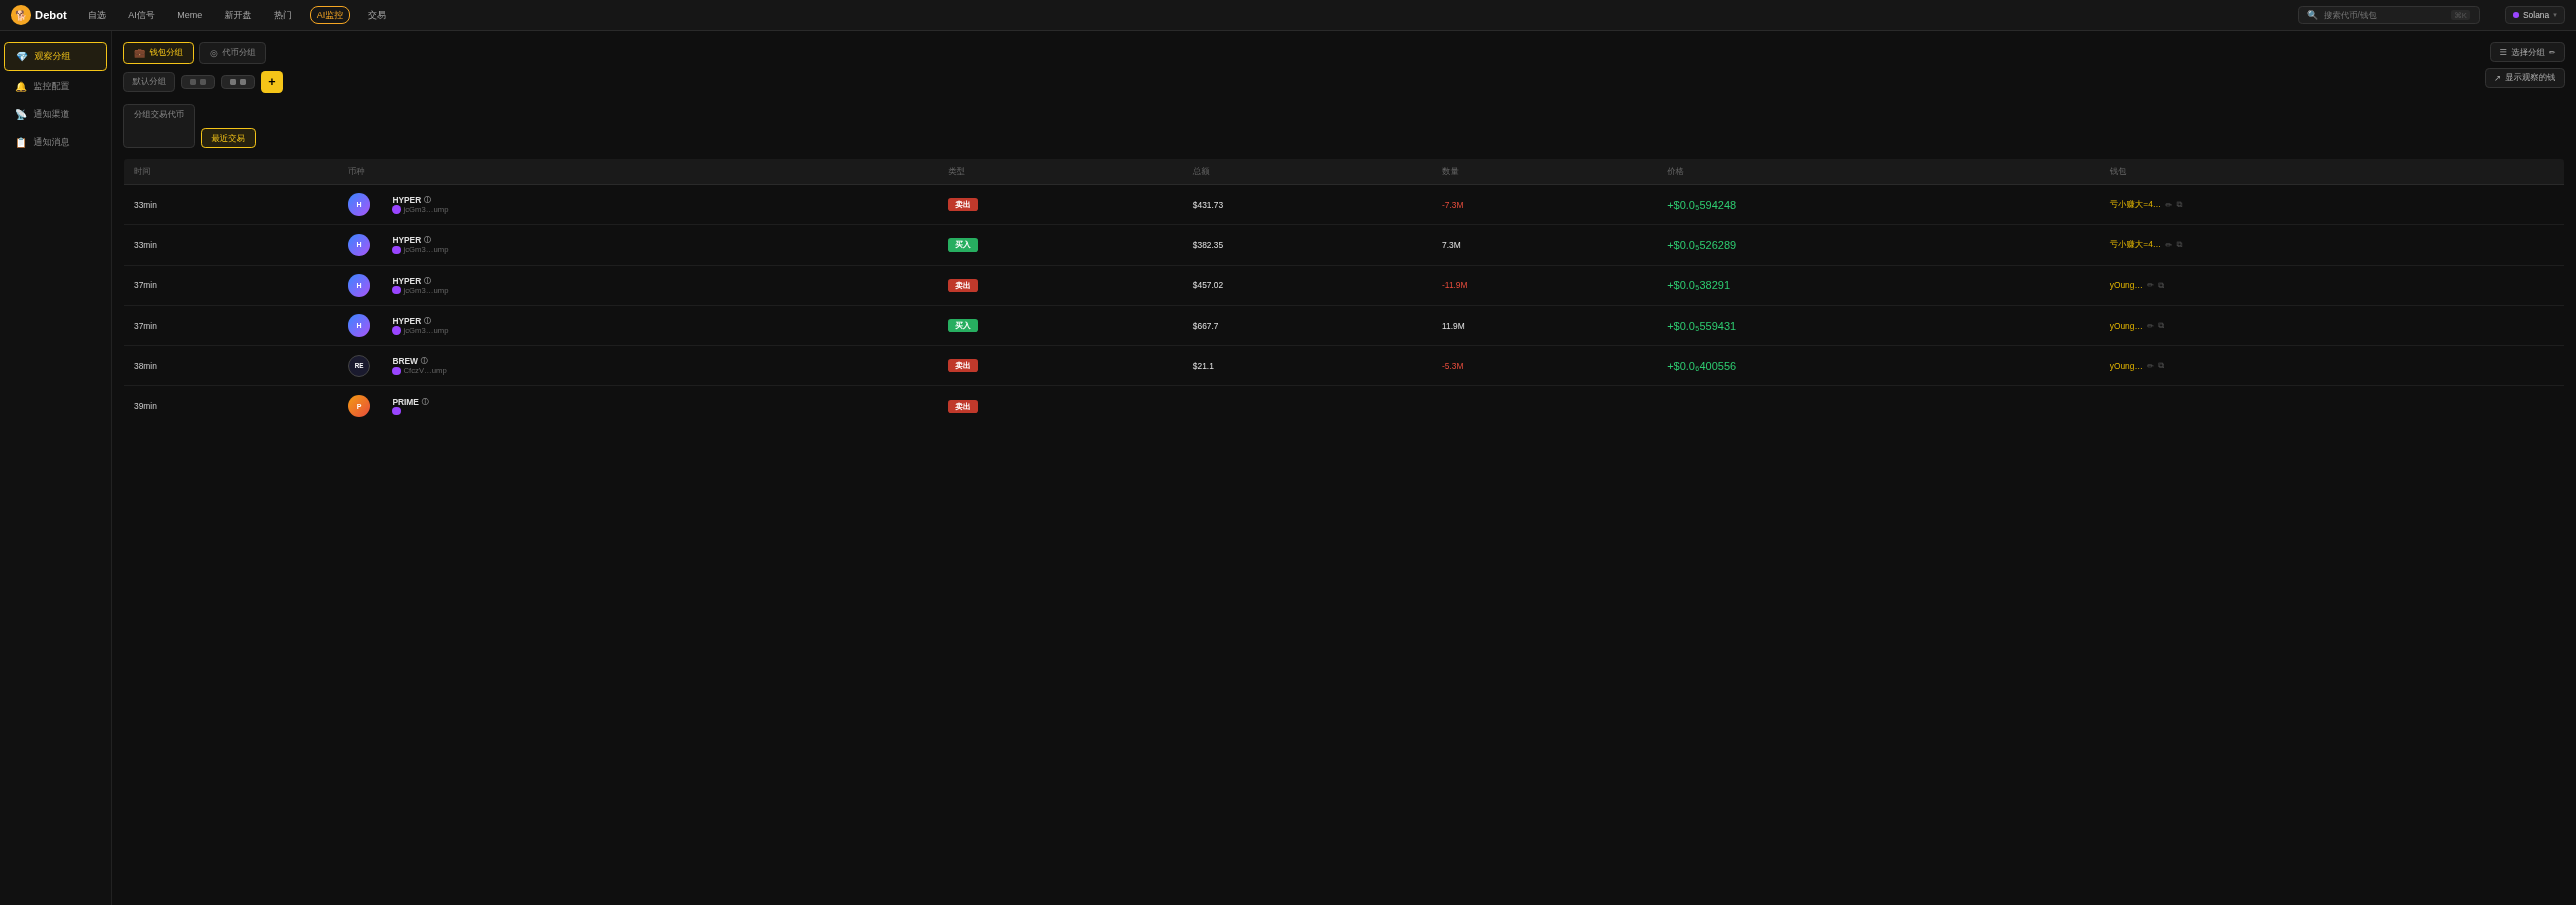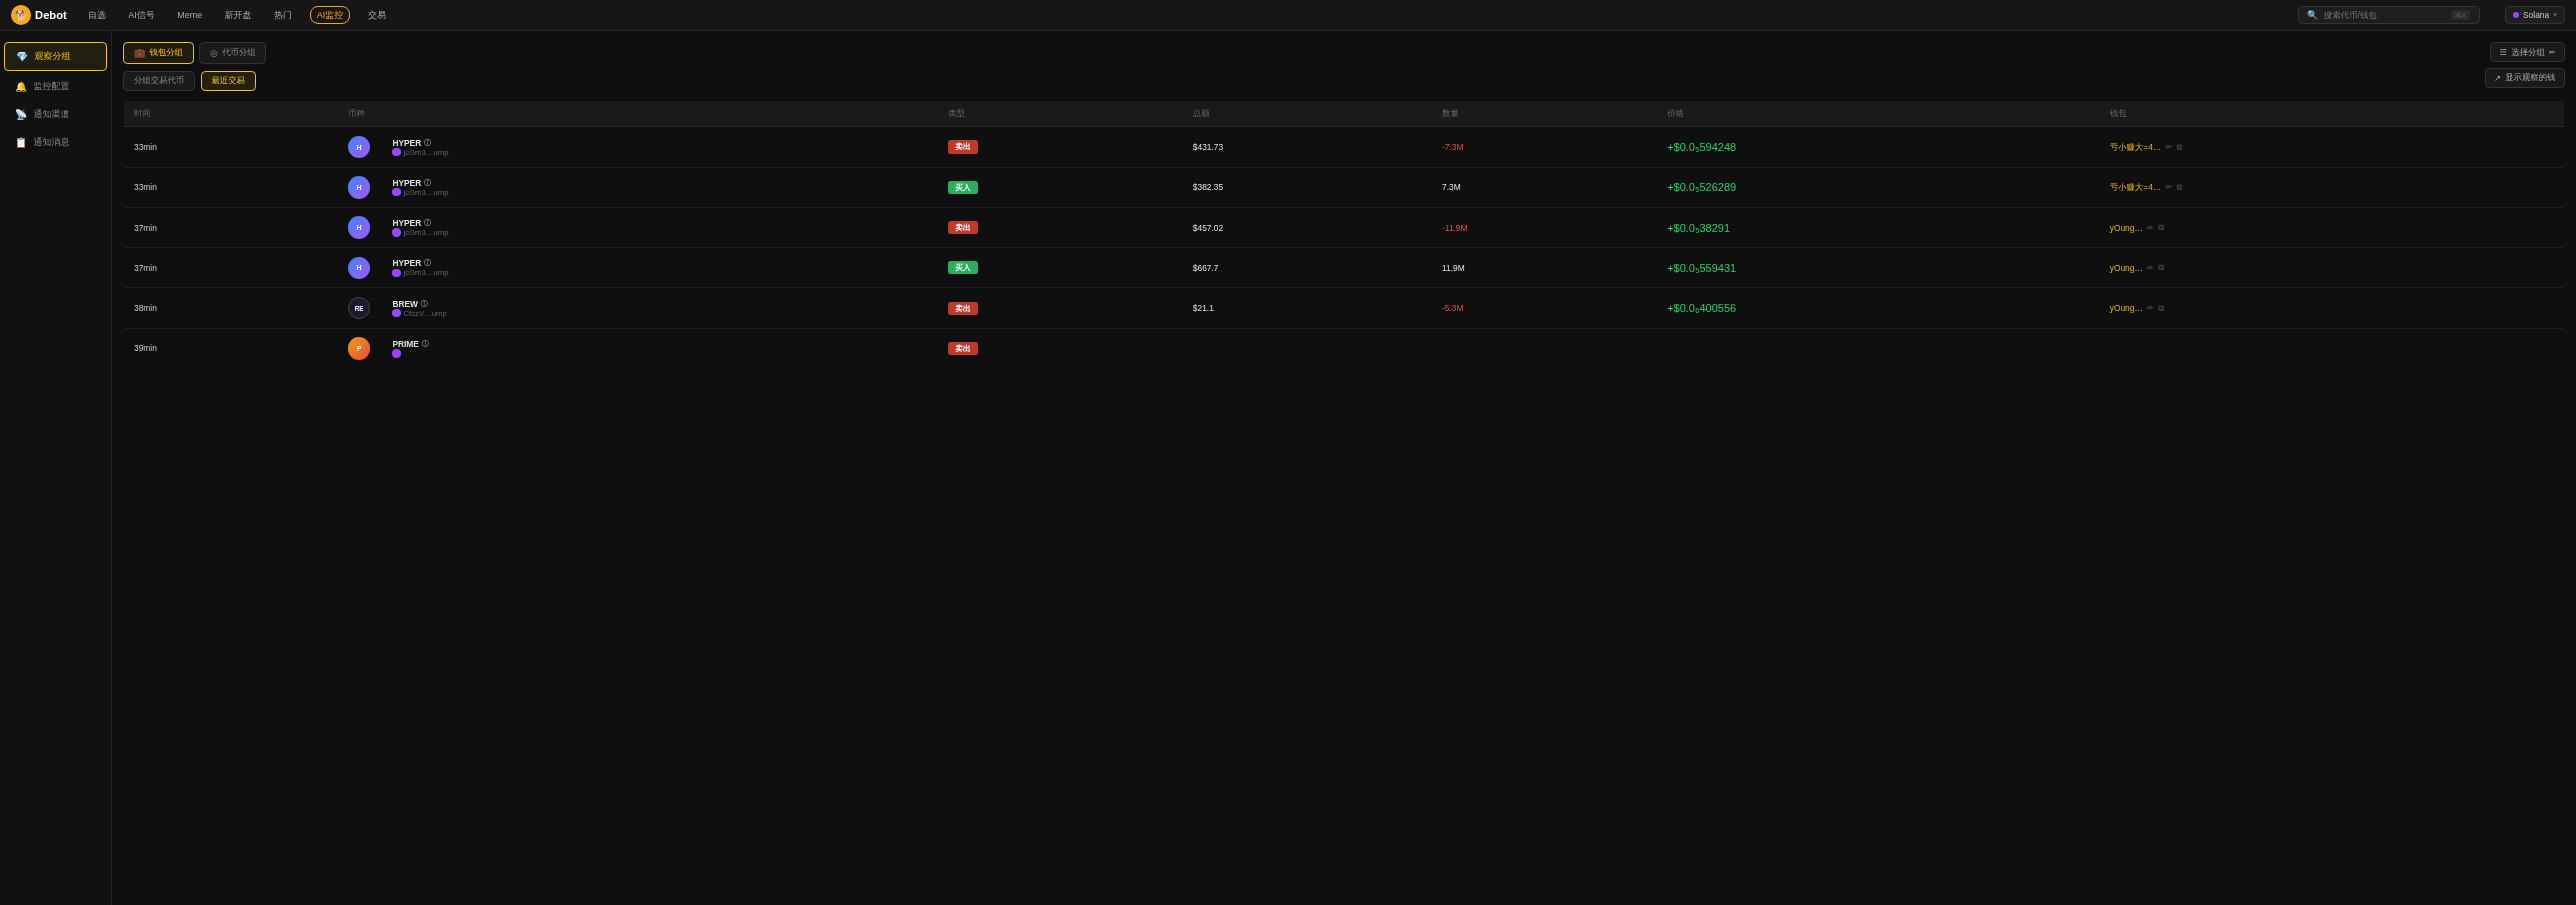--- a/index.html
+++ b/index.html
@@ -252,20 +252,21 @@
       cursor: pointer;
       font-size: 8.4px;
       border: 0.7px solid #333;
       background: #1a1a1a;
       color: #888;
     }
     .sub-tab.active {
       border-color: #f5c518;
       color: #f5c518;
       background: rgba(245,197,24,0.1);
+      margin-top: 24px;
     }
 
     
     .tx-table {
       width: 100%;
       border-collapse: collapse;
       border: 1.1px solid #c0392b;
       border-radius: 4.2px;
       overflow: hidden;
     }
@@ -472,20 +473,36 @@
       <div class="tab-btn active-wallet">
         <span class="tab-icon">💼</span>
         <span>钱包分组</span>
       </div>
       <div class="tab-btn">
         <span class="tab-icon">◎</span>
         <span>代币分组</span>
       </div>
     </div>
 
+    <div class="group-row">
+      <div class="group-default">
+        <span>默认分组</span>
+      </div>
+      <div class="group-tag">
+        <span class="tag-dot"></span>
+        <span class="tag-dot"></span>
+      </div>
+      <div class="group-tag">
+        <span class="tag-dot" style="background:#777;"></span>
+        <span class="tag-dot" style="background:#777;"></span>
+      </div>
+      <div class="add-group-btn">
+        <span>+</span>
+      </div>
+    </div>
 
 
     <div class="sub-tabs">
       <div class="sub-tab">
         <span>分组交易代币</span>
       </div>
       <div class="sub-tab active">
         <span>最近交易</span>
       </div>
     </div>

